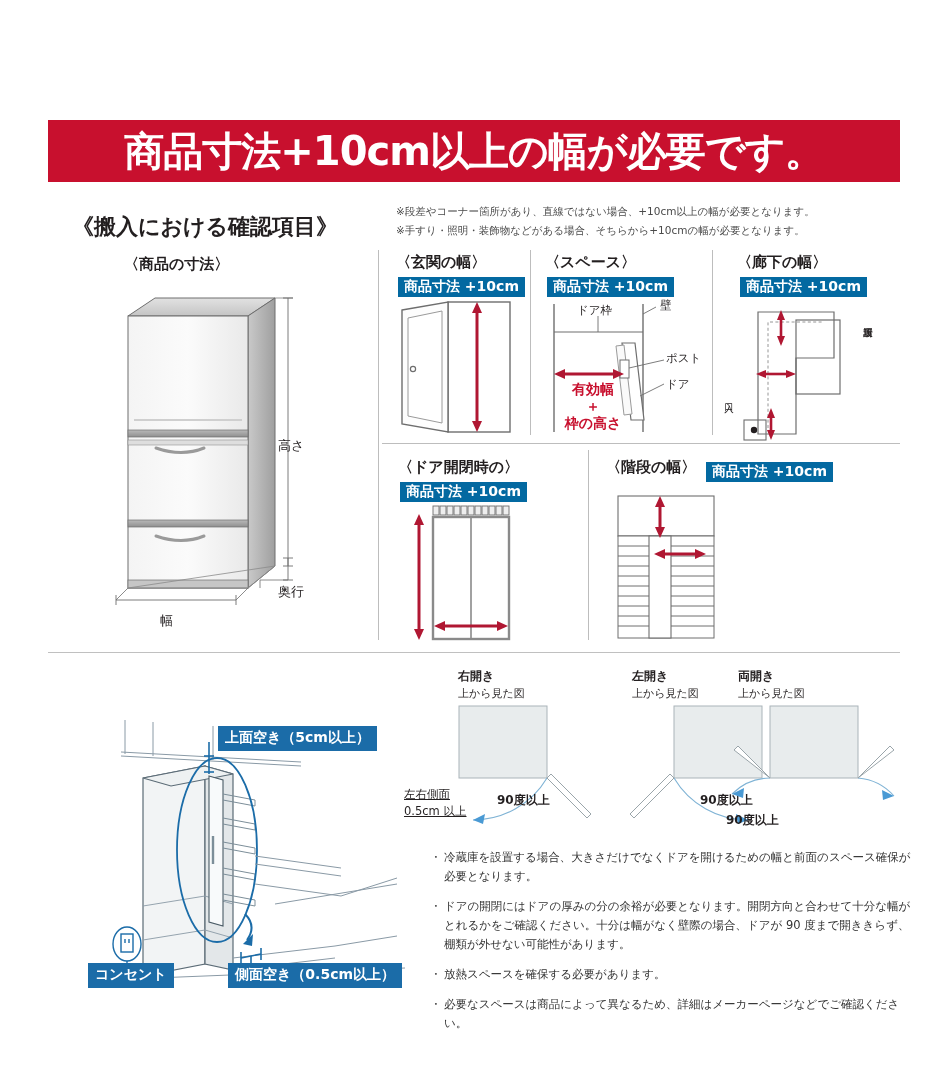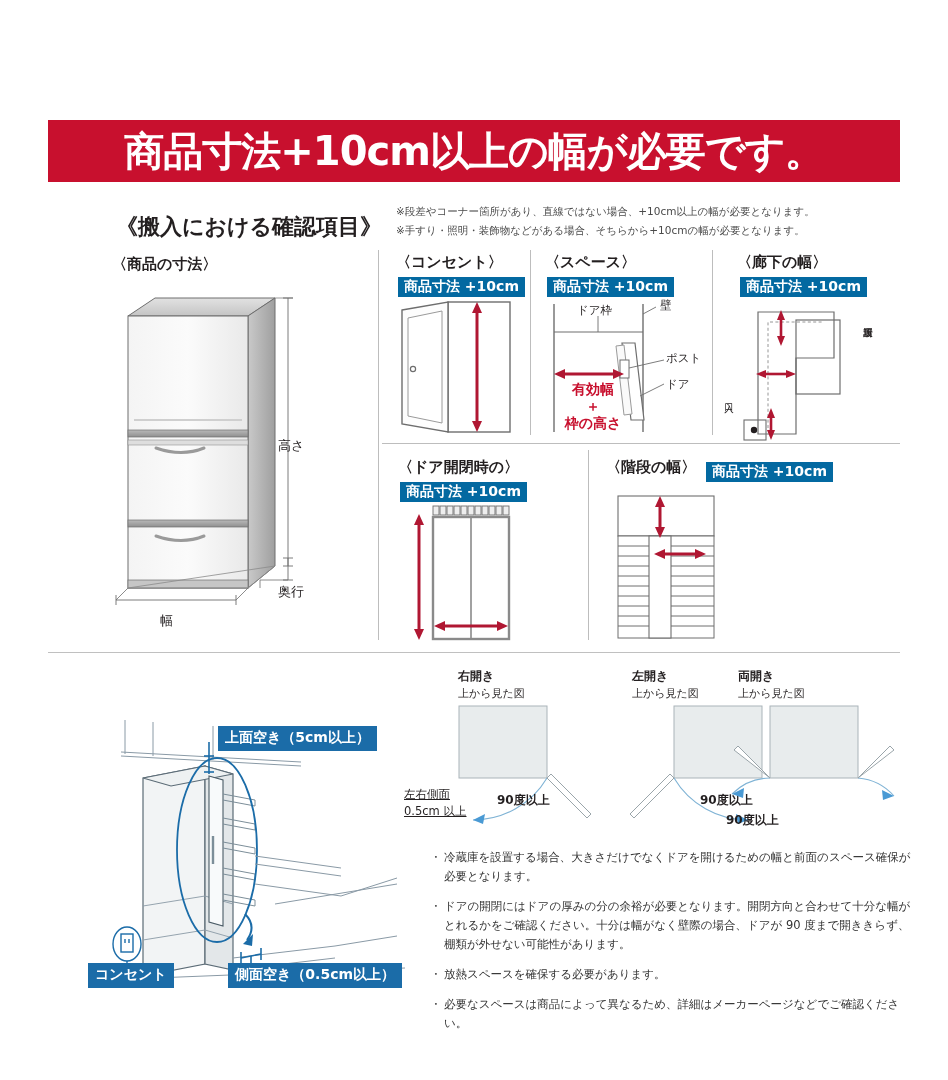--- a/index.html
+++ b/index.html
@@ -84,22 +84,22 @@
 
 <div class="page">
 
   <div class="banner">
     <div class="banner-text">商品寸法+10cm以上の幅が必要です。</div>
   </div>
 
   <div class="note" style="left:396px;top:203px;">※段差やコーナー箇所があり、直線ではない場合、+10cm以上の幅が必要となります。</div>
   <div class="note" style="left:396px;top:222px;">※手すり・照明・装飾物などがある場合、そちらから+10cmの幅が必要となります。</div>
 
-  <div class="sec-title" style="left:72px;top:212px;margin-left:44px;">《搬入における確認項目》</div>
-  <div class="sub-title" style="left:112px;top:255px;">〈商品の寸法〉</div>
+  <div class="sec-title" style="left:72px;top:212px;">《搬入における確認項目》</div>
+  <div class="sub-title" style="left:124px;top:255px;">〈商品の寸法〉</div>
 
   <div class="svgbox" style="left:110px;top:288px;">
     <svg width="220" height="345" viewBox="0 0 220 345">
       <defs>
         <linearGradient id="fg-face" x1="0" y1="0" x2="1" y2="0">
           <stop offset="0" stop-color="#f4f4f4"></stop>
             <stop offset="0.5" stop-color="#fbfbfb"></stop>
             <stop offset="1" stop-color="#e9e9e9"></stop>
         </linearGradient>
         <linearGradient id="fg-side" x1="0" y1="0" x2="1" y2="0">
@@ -152,21 +152,21 @@
       <line x1="173" y1="270" x2="183" y2="270" stroke="#6e6e6e" stroke-width="0.9"></line>
       <line x1="173" y1="292" x2="183" y2="292" stroke="#6e6e6e" stroke-width="0.9"></line>
     </svg>
   </div>
   <div class="lbl" style="left:278px;top:437px;font-size:13px;">高さ</div>
   <div class="lbl" style="left:278px;top:583px;font-size:13px;">奥行</div>
   <div class="lbl" style="left:160px;top:612px;font-size:13px;">幅</div>
 
   <div class="vr-thin" style="left:378px;top:250px;width:1px;height:390px;"></div>
 
-  <div class="sub-title" style="left:396px;top:253px;">〈コンセント〉</div>
+  <div class="sub-title" style="left:396px;top:253px;">〈玄関の幅〉</div>
   <div class="badge-red" style="left:398px;top:277px;">商品寸法 +10cm</div>
   <div class="svgbox" style="left:396px;top:296px;">
     <svg width="130" height="142" viewBox="0 0 130 142">
 
       <rect x="52" y="6" width="62" height="130" fill="#ffffff" stroke="#6e6e6e" stroke-width="1.4"></rect>
 
       <polygon points="6,14 52,6 52,136 6,128" fill="#fdfdfd" stroke="#6e6e6e" stroke-width="1.4"></polygon>
       <polygon points="12,22 46,15 46,127 12,120" fill="#ffffff" stroke="#9a9a9a" stroke-width="1"></polygon>
       <circle cx="17" cy="73" r="2.6" fill="none" stroke="#6e6e6e" stroke-width="1.2"></circle>
 

